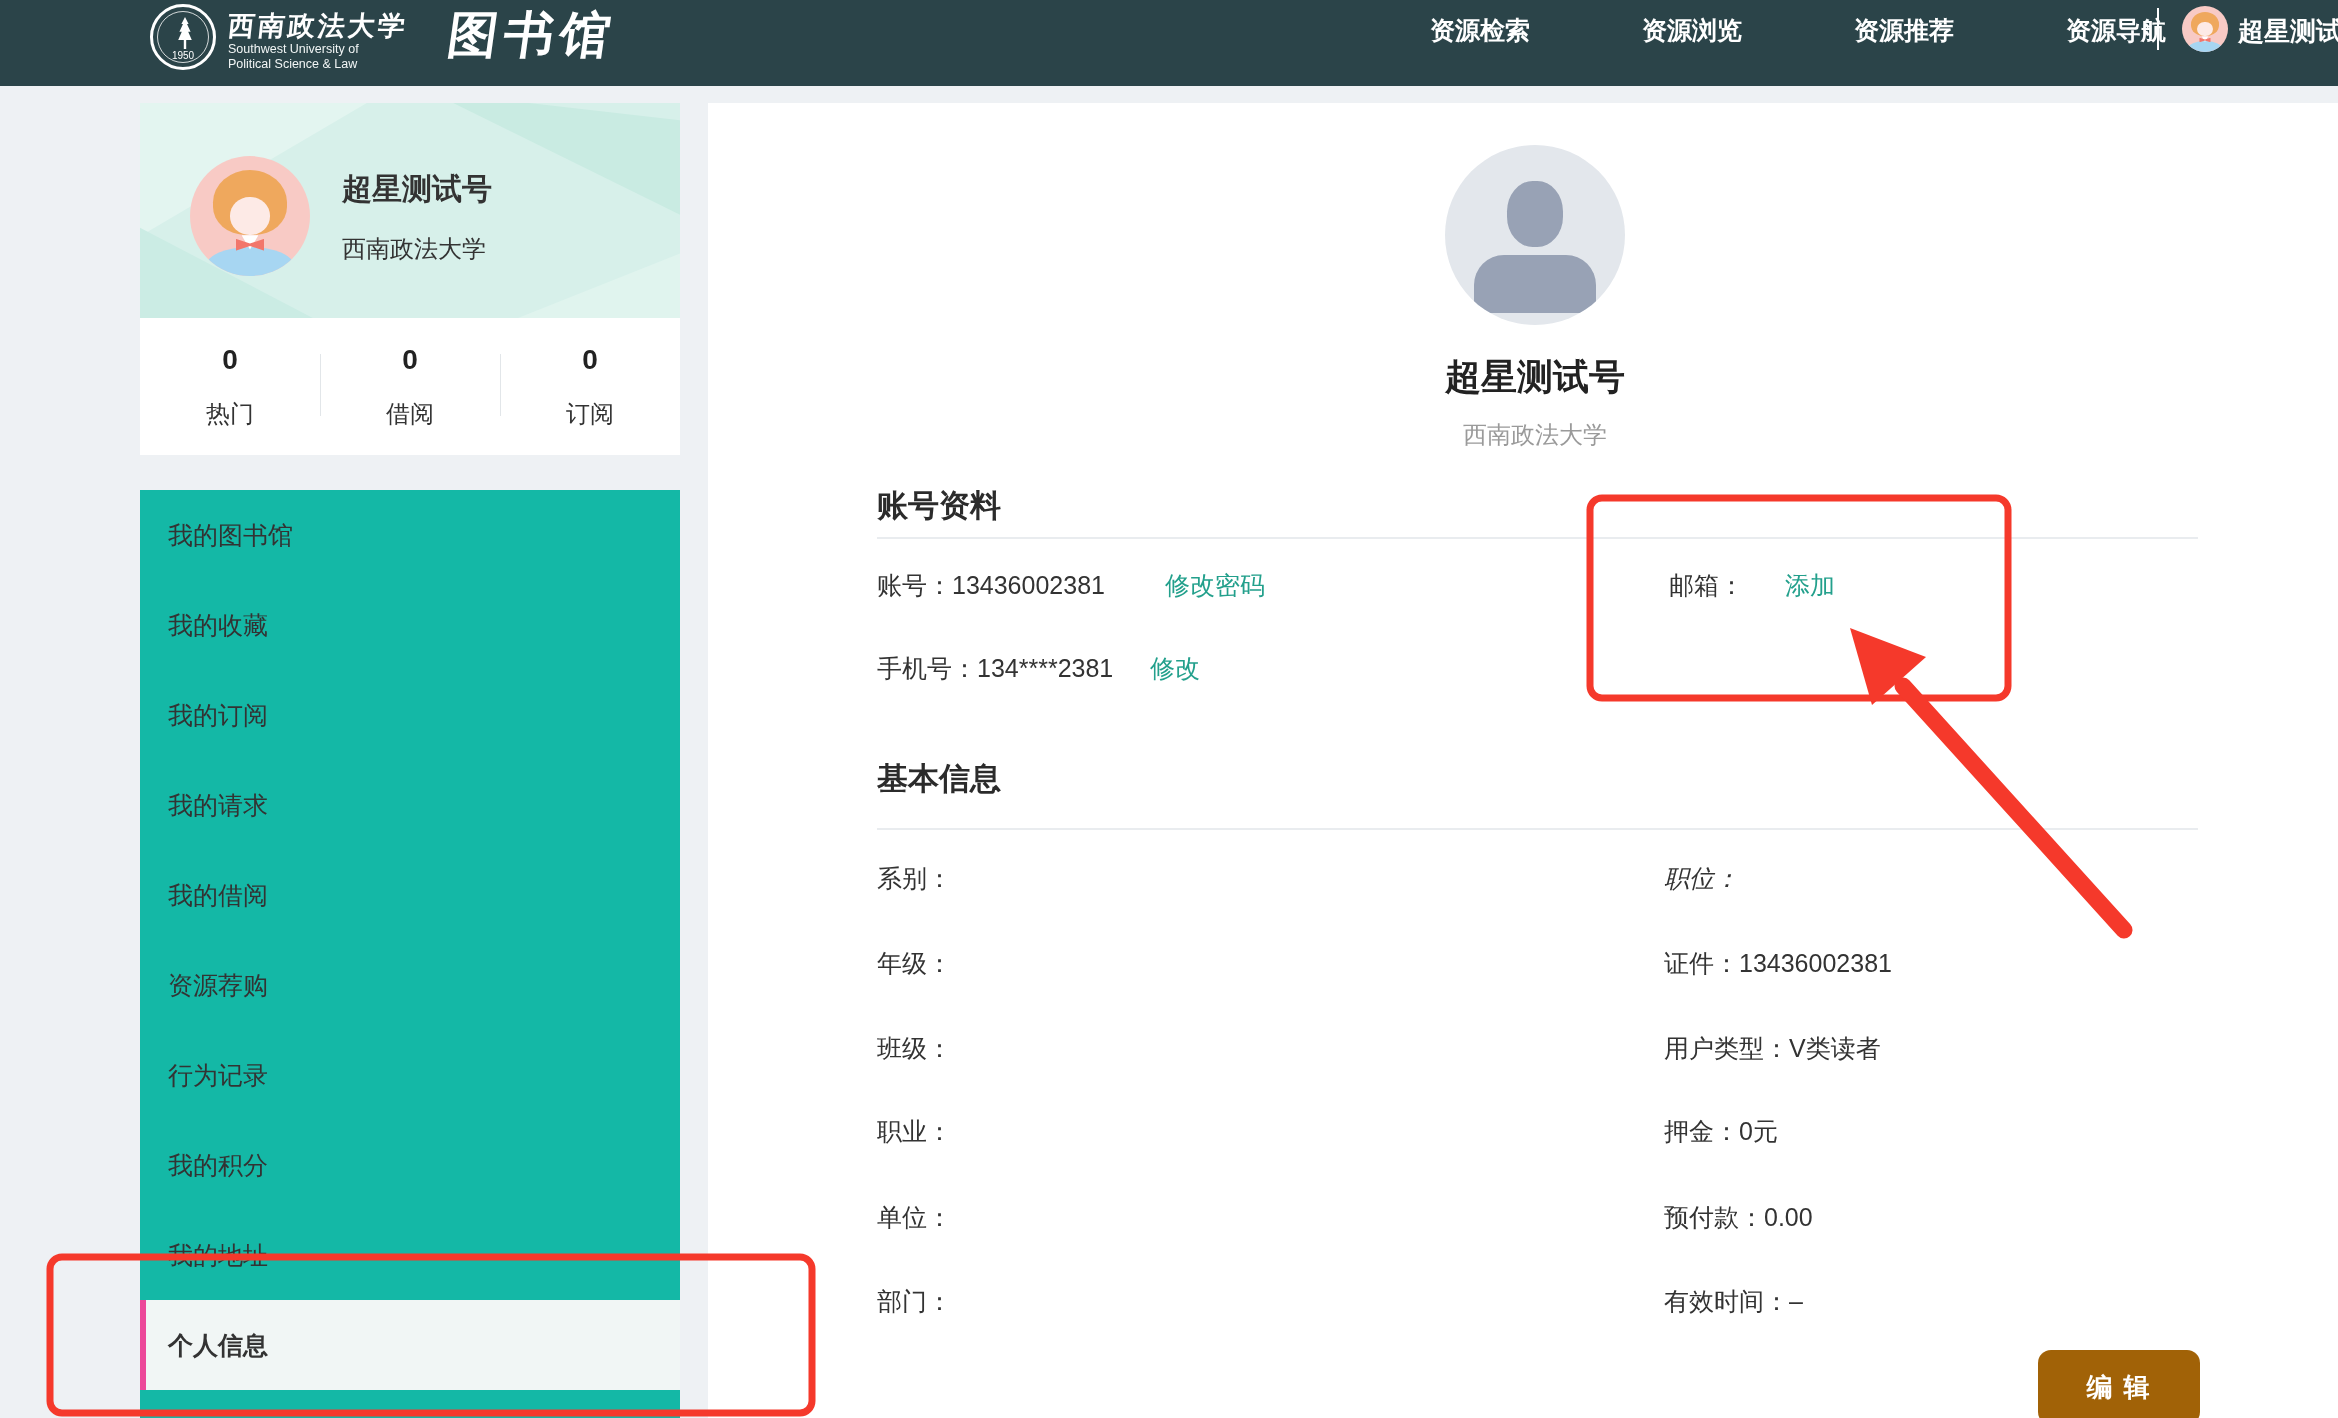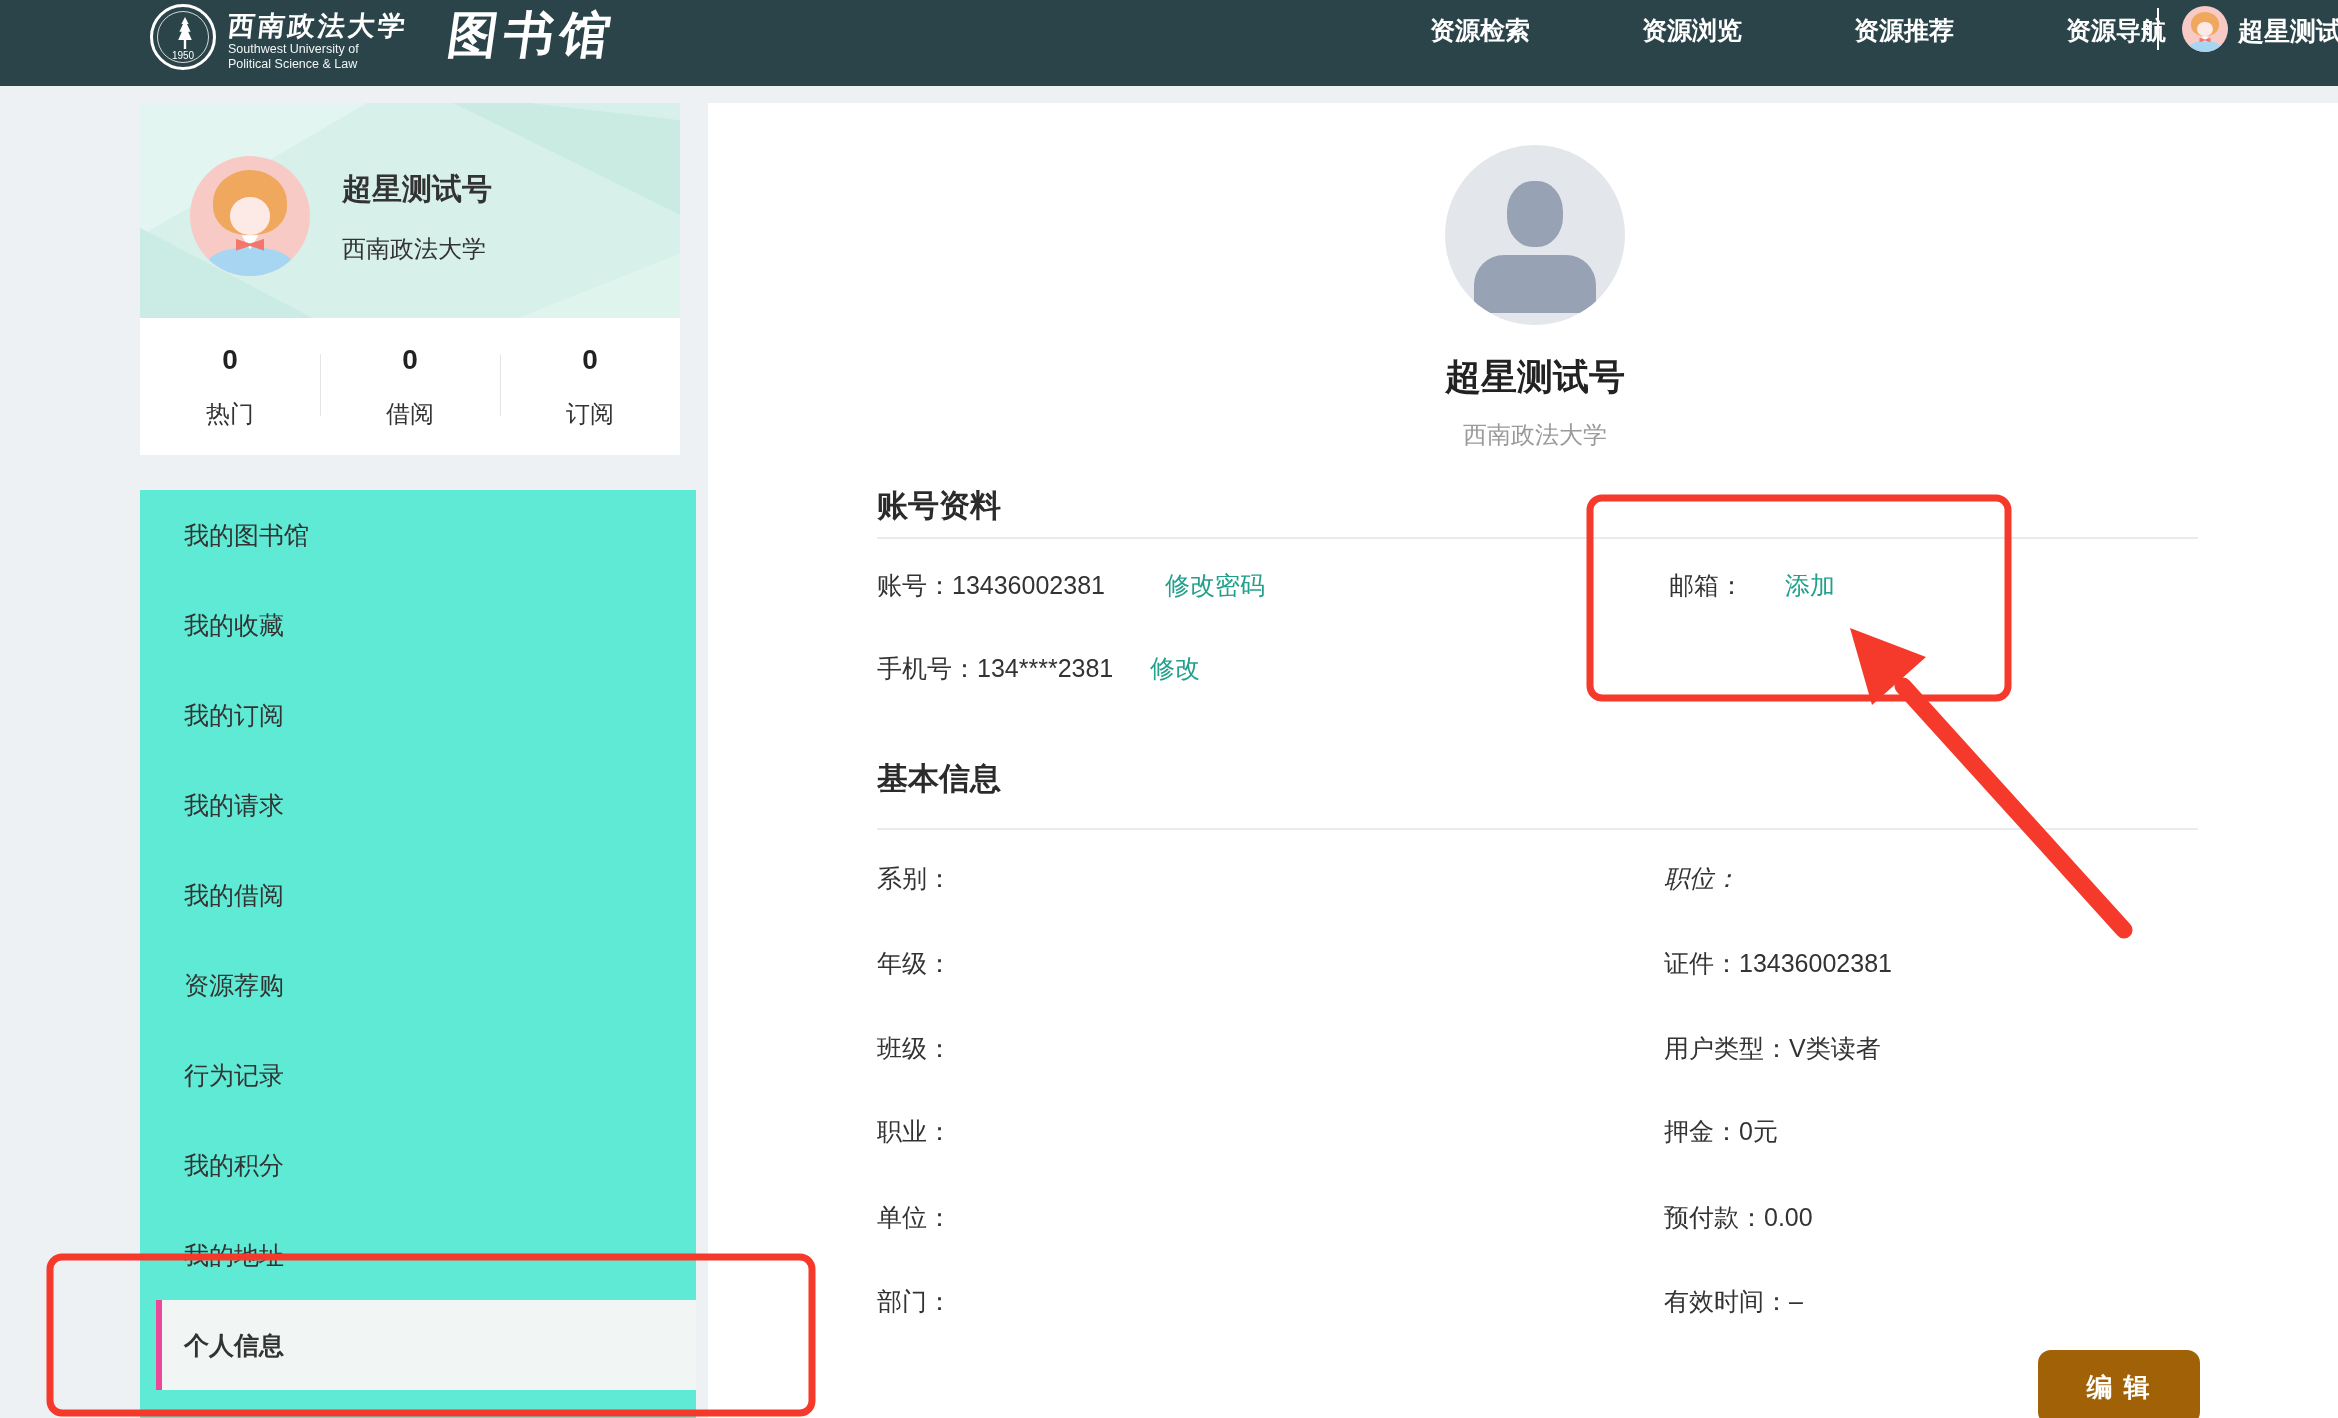--- a/index.html
+++ b/index.html
@@ -42,21 +42,21 @@
   .side-avatar{position:absolute;left:50px;top:53px;width:120px;height:120px;}
   .side-name{position:absolute;left:202px;top:66px;font-size:30px;font-weight:bold;color:#333;}
   .side-org{position:absolute;left:202px;top:130px;font-size:24px;color:#333;}
 
   .side-stats{position:absolute;left:140px;top:318px;width:540px;height:137px;background:#fff;display:flex;}
   .stat{flex:1;text-align:center;position:relative;cursor:pointer;}
   .stat + .stat::before{content:"";position:absolute;left:0;top:36px;width:1px;height:62px;background:#e2e6e9;}
   .stat-value{margin-top:26px;font-size:28px;font-weight:bold;color:#222;}
   .stat-label{margin-top:22px;font-size:24px;color:#333;}
 
-  .side-menu{position:absolute;left:140px;top:490px;width:540px;height:928px;background:#5eead4;padding-left:16px;}
+  .side-menu{position:absolute;left:140px;top:490px;width:540px;height:928px;background:#14b8a6;}
   .menu-item{height:90px;line-height:90px;padding-left:28px;font-size:25px;color:#333;cursor:pointer;box-sizing:border-box;}
   .menu-item.active{background:#f1f6f5;border-left:6px solid #ec4899;padding-left:22px;font-weight:bold;}
 
   
   .main-panel{position:absolute;left:708px;top:103px;width:1630px;height:1315px;background:#fff;}
   .big-avatar{position:absolute;left:737px;top:42px;width:180px;height:180px;border-radius:50%;background:#e3e7ec;overflow:hidden;}
   .big-avatar .head{position:absolute;left:62px;top:36px;width:56px;height:66px;background:#98a2b5;border-radius:46%;}
   .big-avatar .body{position:absolute;left:29px;top:110px;width:122px;height:58px;background:#98a2b5;border-radius:30px 30px 8px 8px;}
   .main-name{position:absolute;left:627px;top:250px;width:400px;text-align:center;font-size:36px;font-weight:bold;color:#222;}
   .main-org{position:absolute;left:627px;top:316px;width:400px;text-align:center;font-size:24px;color:#9a9a9a;}

